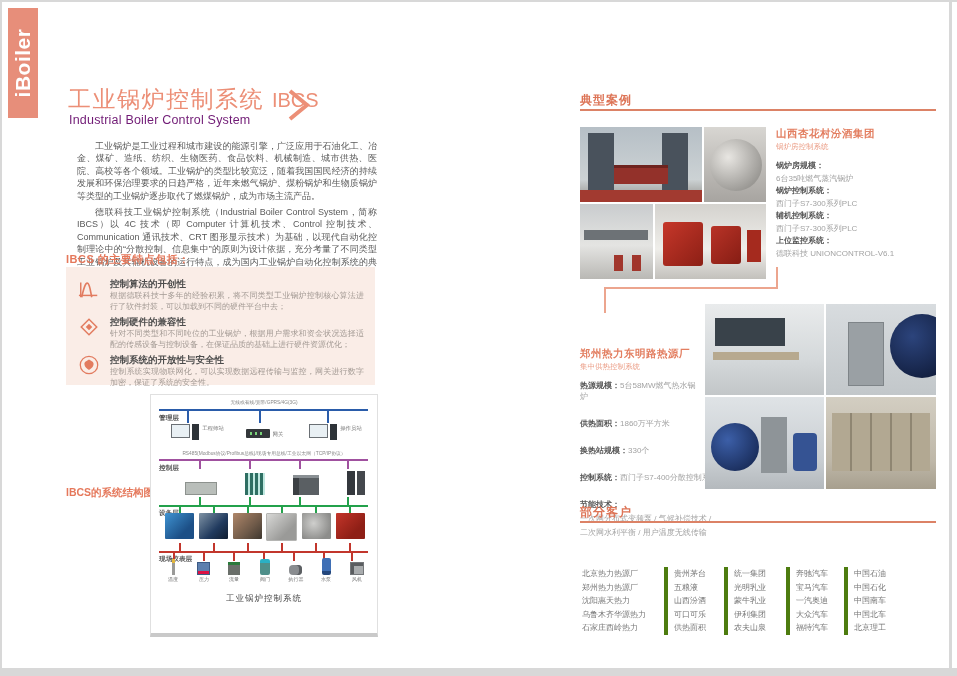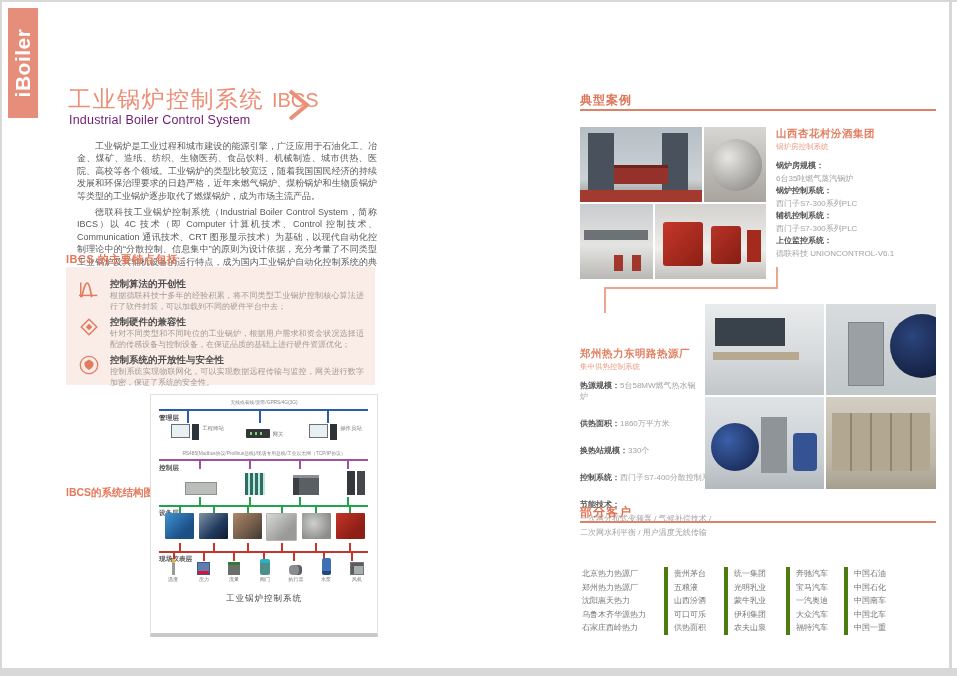--- a/index.html
+++ b/index.html
@@ -339,17 +339,17 @@
       <div>宝马汽车</div>
       <div>一汽奥迪</div>
       <div>大众汽车</div>
       <div>福特汽车</div>
     </div>
     <div class="cust-col" style="width:38px;">
       <div>中国石油</div>
       <div>中国石化</div>
       <div>中国南车</div>
       <div>中国北车</div>
-      <div>中国一重</div>
+      <div>北京理工</div>
     </div>
   </div>
 
 </div>
 
 </body></html>

